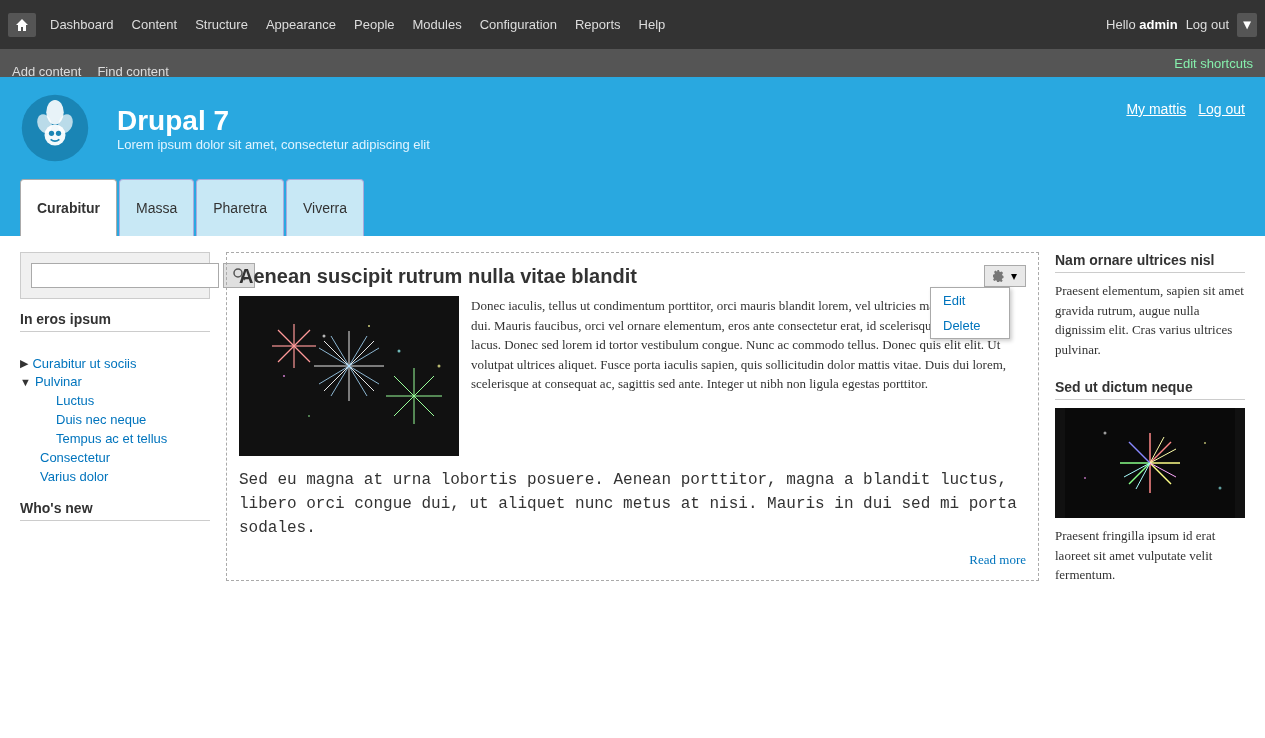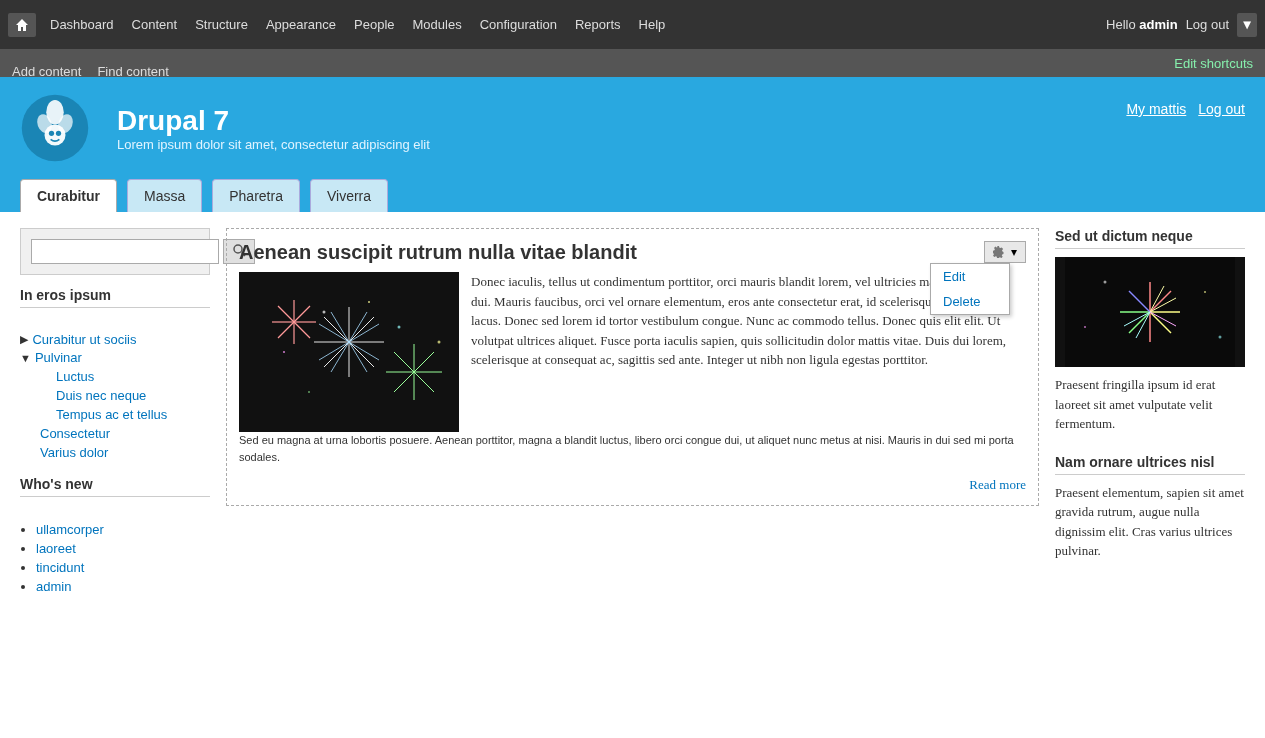--- a/index.html
+++ b/index.html
@@ -135,30 +135,30 @@
       text-decoration: underline;
     }
 
     
     .main-nav {
       display: flex;
       gap: 0;
       margin-top: 16px;
     }
     .nav-tab {
-      padding: 8px 16px;
+      padding: 20px 16px;
       font-size: 14px;
       font-family: Arial, sans-serif;
       cursor: pointer;
       border-radius: 4px 4px 0 0;
       color: #333;
       background: #c8e8f5;
       border: 1px solid #aad;
       border-bottom: none;
-      margin-right: 10px;
+      margin-right: 2px;
     }
     .nav-tab.active {
       background: #fff;
       border-color: #aaa;
       font-weight: bold;
     }
 
     
     #main-layout {
       display: flex;
@@ -299,23 +299,24 @@
       height: 100%;
     }
     .node-text {
       flex: 1;
       font-size: 13px;
       line-height: 1.5;
       font-family: Georgia, serif;
       color: #333;
     }
     .node-full-text {
-      font-size: 11px;
+      margin-top: 12px;
+      font-size: 16px;
       line-height: 1.5;
-      font-family: Liberation Sans, sans-serif;
+      font-family: Liberation Mono, monospace;
       color: #333;
     }
     .read-more-row {
       text-align: right;
       margin-top: 12px;
     }
     .read-more-link {
       color: #0074bd;
       font-size: 13px;
       font-family: Georgia, serif;
@@ -468,26 +469,20 @@
           <a>Consectetur</a>
         </li>
         <li class="menu-item-child">
           <a>Varius dolor</a>
         </li>
       </ul>
     </div>
 
     <div class="sidebar-block">
       <div class="sidebar-block-title">Who's new</div>
-      <ul class="sidebar-menu" style="list-style: disc; padding-left: 16px;">
-        <li><a>ullamcorper</a></li>
-        <li><a>laoreet</a></li>
-        <li><a>tincidunt</a></li>
-        <li><a>admin</a></li>
-      </ul>
     </div>
   </div>
 
   <div id="content-area">
     <div class="node-article">
       <div class="node-header">
         <h2 class="node-title">Aenean suscipit rutrum nulla vitae blandit</h2>
         <div class="node-actions">
           <button class="node-actions-btn">
             <svg width="14" height="12" viewBox="0 0 14 12">
@@ -560,20 +555,24 @@
         <div class="node-text">Donec iaculis, tellus ut condimentum porttitor, orci mauris blandit lorem, vel ultricies mauris metus eu dui. Mauris faucibus, orci vel ornare elementum, eros ante consectetur erat, id scelerisque nulla metus a lacus. Donec sed lorem id tortor vestibulum congue. Nunc ac commodo tellus. Donec quis elit elit. Ut volutpat ultrices aliquet. Fusce porta iaculis sapien, quis sollicitudin dolor mattis vitae. Duis dui lorem, scelerisque at consequat ac, sagittis sed ante. Integer ut nibh non ligula egestas porttitor.</div>
       </div>
       <div class="node-full-text">Sed eu magna at urna lobortis posuere. Aenean porttitor, magna a blandit luctus, libero orci congue dui, ut aliquet nunc metus at nisi. Mauris in dui sed mi porta sodales.</div>
       <div class="read-more-row">
         <a class="read-more-link">Read more</a>
       </div>
     </div>
   </div>
 
   <div id="right-sidebar">
+    <div class="right-block">
+      <div class="right-block-title">Nam ornare ultrices nisl</div>
+      <div class="right-block-text">Praesent elementum, sapien sit amet gravida rutrum, augue nulla dignissim elit. Cras varius ultrices pulvinar.</div>
+    </div>
     <div class="right-block">
       <div class="right-block-title">Sed ut dictum neque</div>
       <div class="right-block-image">
         
         <svg viewBox="0 0 170 110" xmlns="http://www.w3.org/2000/svg">
           <rect width="170" height="110" fill="#0a0a0a"></rect>
           <g transform="translate(85,55)">
             <line x1="0" y1="0" x2="0" y2="-30" stroke="#f88" stroke-width="1.5"></line>
             <line x1="0" y1="0" x2="21" y2="-21" stroke="#f88" stroke-width="1.5"></line>
             <line x1="0" y1="0" x2="30" y2="0" stroke="#ff8" stroke-width="1.5"></line>
@@ -589,19 +588,15 @@
             <line x1="0" y1="0" x2="-26" y2="14" stroke="#aff" stroke-width="1"></line>
           </g>
           <circle cx="40" cy="25" r="1.5" fill="#fff" opacity="0.6"></circle>
           <circle cx="140" cy="35" r="1" fill="#ff9" opacity="0.7"></circle>
           <circle cx="155" cy="80" r="1.5" fill="#9ff" opacity="0.6"></circle>
           <circle cx="20" cy="70" r="1" fill="#f9f" opacity="0.7"></circle>
         </svg>
       </div>
       <div class="right-block-text">Praesent fringilla ipsum id erat laoreet sit amet vulputate velit fermentum.</div>
     </div>
-    <div class="right-block">
-      <div class="right-block-title">Nam ornare ultrices nisl</div>
-      <div class="right-block-text">Praesent elementum, sapien sit amet gravida rutrum, augue nulla dignissim elit. Cras varius ultrices pulvinar.</div>
-    </div>
   </div>
 
 </div>
 
 </body></html>

